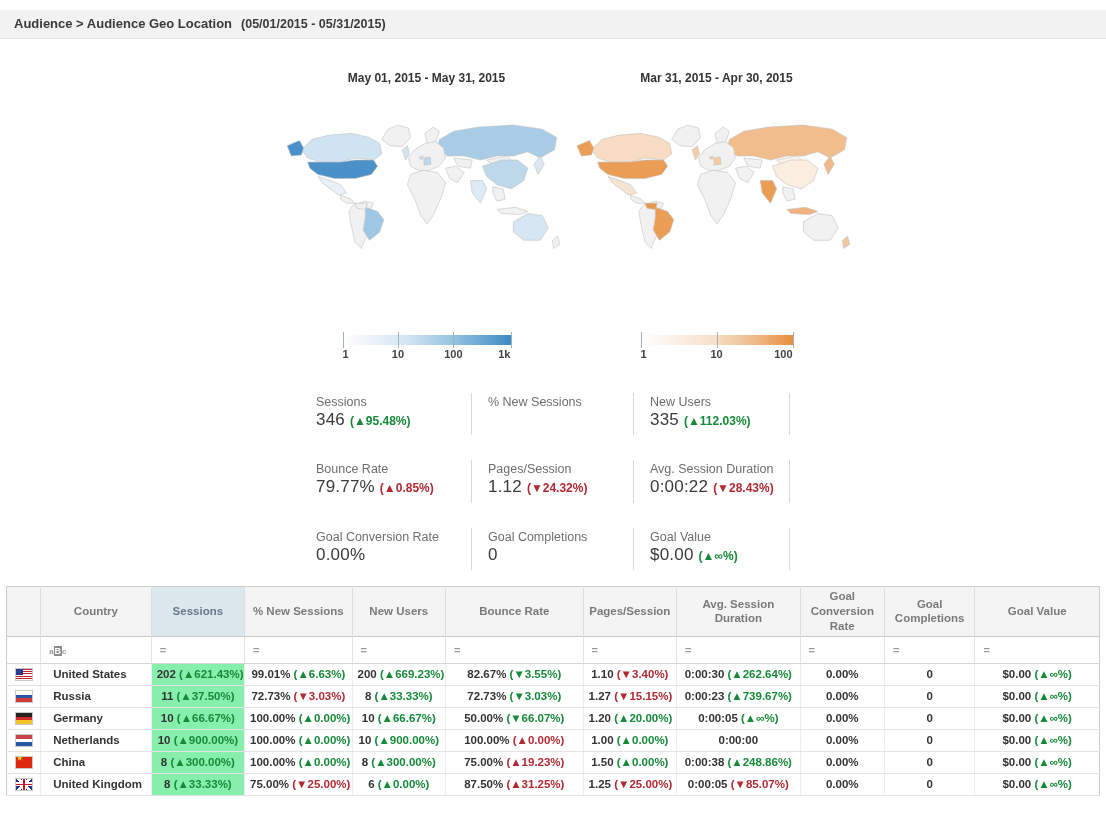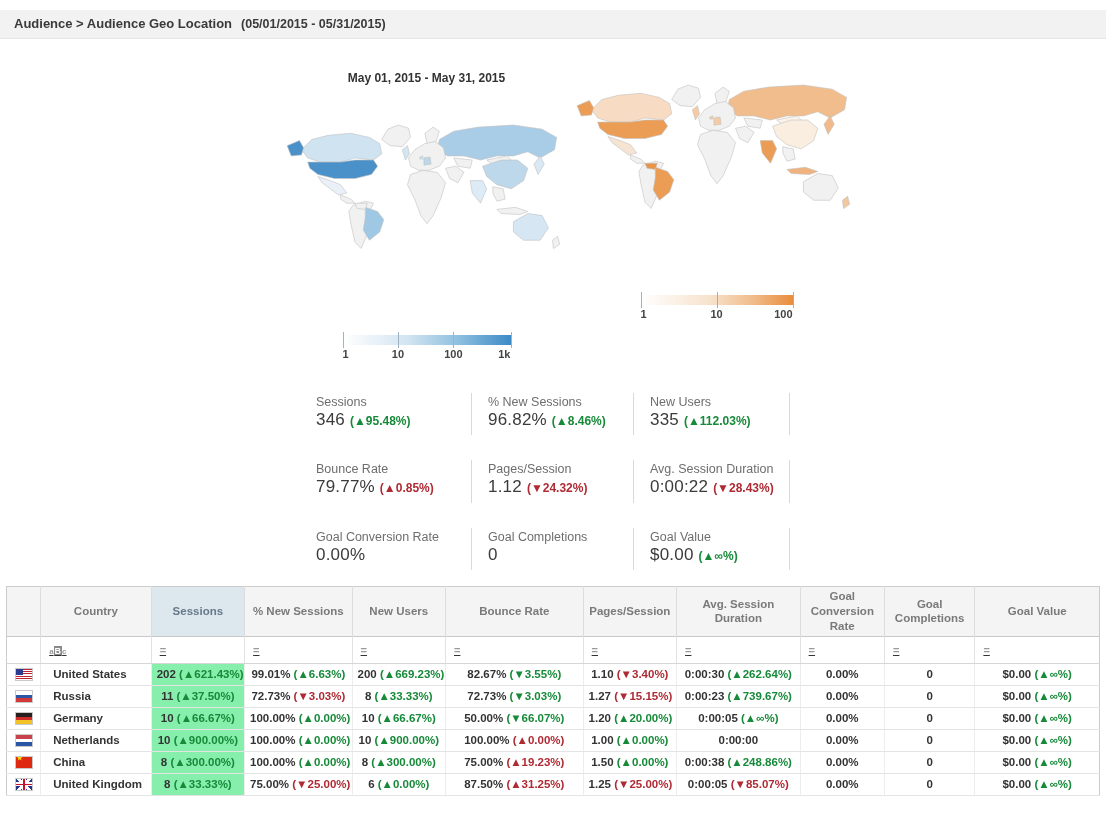--- a/index.html
+++ b/index.html
@@ -51,21 +51,21 @@
   col.c-pages_session{width:93px;} col.c-avg_duration{width:123px;} col.c-goal_conv{width:84px;}
   col.c-goal_comp{width:90px;} col.c-goal_value{width:124px;}
   th{
     background:#f4f4f4;color:#7a7a7a;font-weight:bold;font-size:11.5px;height:44px;
     border-left:1px solid #ddd;text-align:center;vertical-align:middle;padding:2px 5px;line-height:1.3;
   }
   th:first-child{border-left:none;}
   th.hl{background:#dce8ee;color:#68798a;}
   tr.frow td{
     height:26px;background:#fff;border-left:1px solid #e2e2e2;border-top:1px solid #c9c9c9;
-    border-bottom:1px solid #d6d6d6;padding:0 8px;text-align:left;vertical-align:middle;text-decoration:underline;
+    border-bottom:1px solid #d6d6d6;padding:0 8px;text-align:left;vertical-align:middle;
   }
   tr.frow td:first-child{border-left:none;}
   .eq{color:#9a9a9a;font-weight:bold;font-size:11px;}
   .abc{color:#9a9a9a;font-size:8px;font-weight:bold;}
   .abc b{background:#8a8a8a;color:#fff;padding:0 1px;font-size:9px;}
   tbody.rows td{
     height:21px;border-left:1px solid #ededed;border-bottom:1px solid #e4e4e4;
     text-align:center;vertical-align:middle;font-weight:bold;color:#333;
     padding:0 5px;white-space:nowrap;overflow:hidden;
   }
@@ -141,20 +141,21 @@
         </div>
       <div class="llabels">
           <span class="llab" style="left: 0%; transform: none;">1</span>
           <span class="llab" style="left: 33%; transform: translateX(-50%);">10</span>
           <span class="llab" style="left: 66%; transform: translateX(-50%);">100</span>
           <span class="llab" style="left: 100%; transform: translateX(-100%);">1k</span>
         </div>
     </div>
   </div>
   <div class="map-block">
+    <div class="map-title">Mar 31, 2015 - Apr 30, 2015</div>
     <div class="map-slot">
         <svg class="worldmap" viewBox="0 0 280 160" xmlns="http://www.w3.org/2000/svg">
     <path d="M150 36 L152 26 L166 18 L190 14 L224 12 L252 16 L266 24 L264 36 L250 44 L238 38 L224 42 L208 42 L192 46 L176 42 L160 42 Z" style="fill: rgb(242, 189, 141);"></path>
     <path d="M18 36 L28 26 L44 22 L66 20 L84 24 L94 30 L96 40 L88 46 L70 44 L56 48 L36 48 L24 44 Z" style="fill: rgb(247, 220, 195);"></path>
     <path d="M4 32 L16 27 L20 34 L18 41 L8 42 Z" style="fill: rgb(235, 156, 85);"></path>
     <path d="M24 48 L56 48 L70 46 L88 46 L92 52 L86 60 L70 64 L50 64 L34 60 L26 54 Z" style="fill: rgb(235, 156, 85);"></path>
     <path d="M96 26 L102 16 L112 12 L122 15 L124 24 L116 33 L104 32 Z"></path>
     <path d="M34 62 L46 66 L56 70 L62 78 L54 80 L46 74 L38 68 Z" style="fill: rgb(246, 228, 211);"></path>
     <path d="M56 80 L66 84 L70 88 L62 88 L56 84 Z"></path>
     <path d="M68 90 L80 86 L88 88 L84 96 L80 104 L82 118 L76 132 L70 126 L66 108 L64 96 Z"></path>
@@ -193,21 +194,20 @@
   </div>
 </div>
 
 <div class="summary">
     <div class="card">
       <div class="card-label">Sessions</div>
       <div class="card-value"><span class="v">346</span><span class="delta g">(▲95.48%)</span></div>
     </div>
     <div class="card">
       <div class="card-label">% New Sessions</div>
-      <div class="card-value"><span class="v">96.82%</span><span class="delta g">(▲8.46%)</span></div>
     </div>
     <div class="card">
       <div class="card-label">New Users</div>
       <div class="card-value"><span class="v">335</span><span class="delta g">(▲112.03%)</span></div>
     </div>
     <div class="card">
       <div class="card-label">Bounce Rate</div>
       <div class="card-value"><span class="v">79.77%</span><span class="delta r">(▲0.85%)</span></div>
     </div>
     <div class="card">

